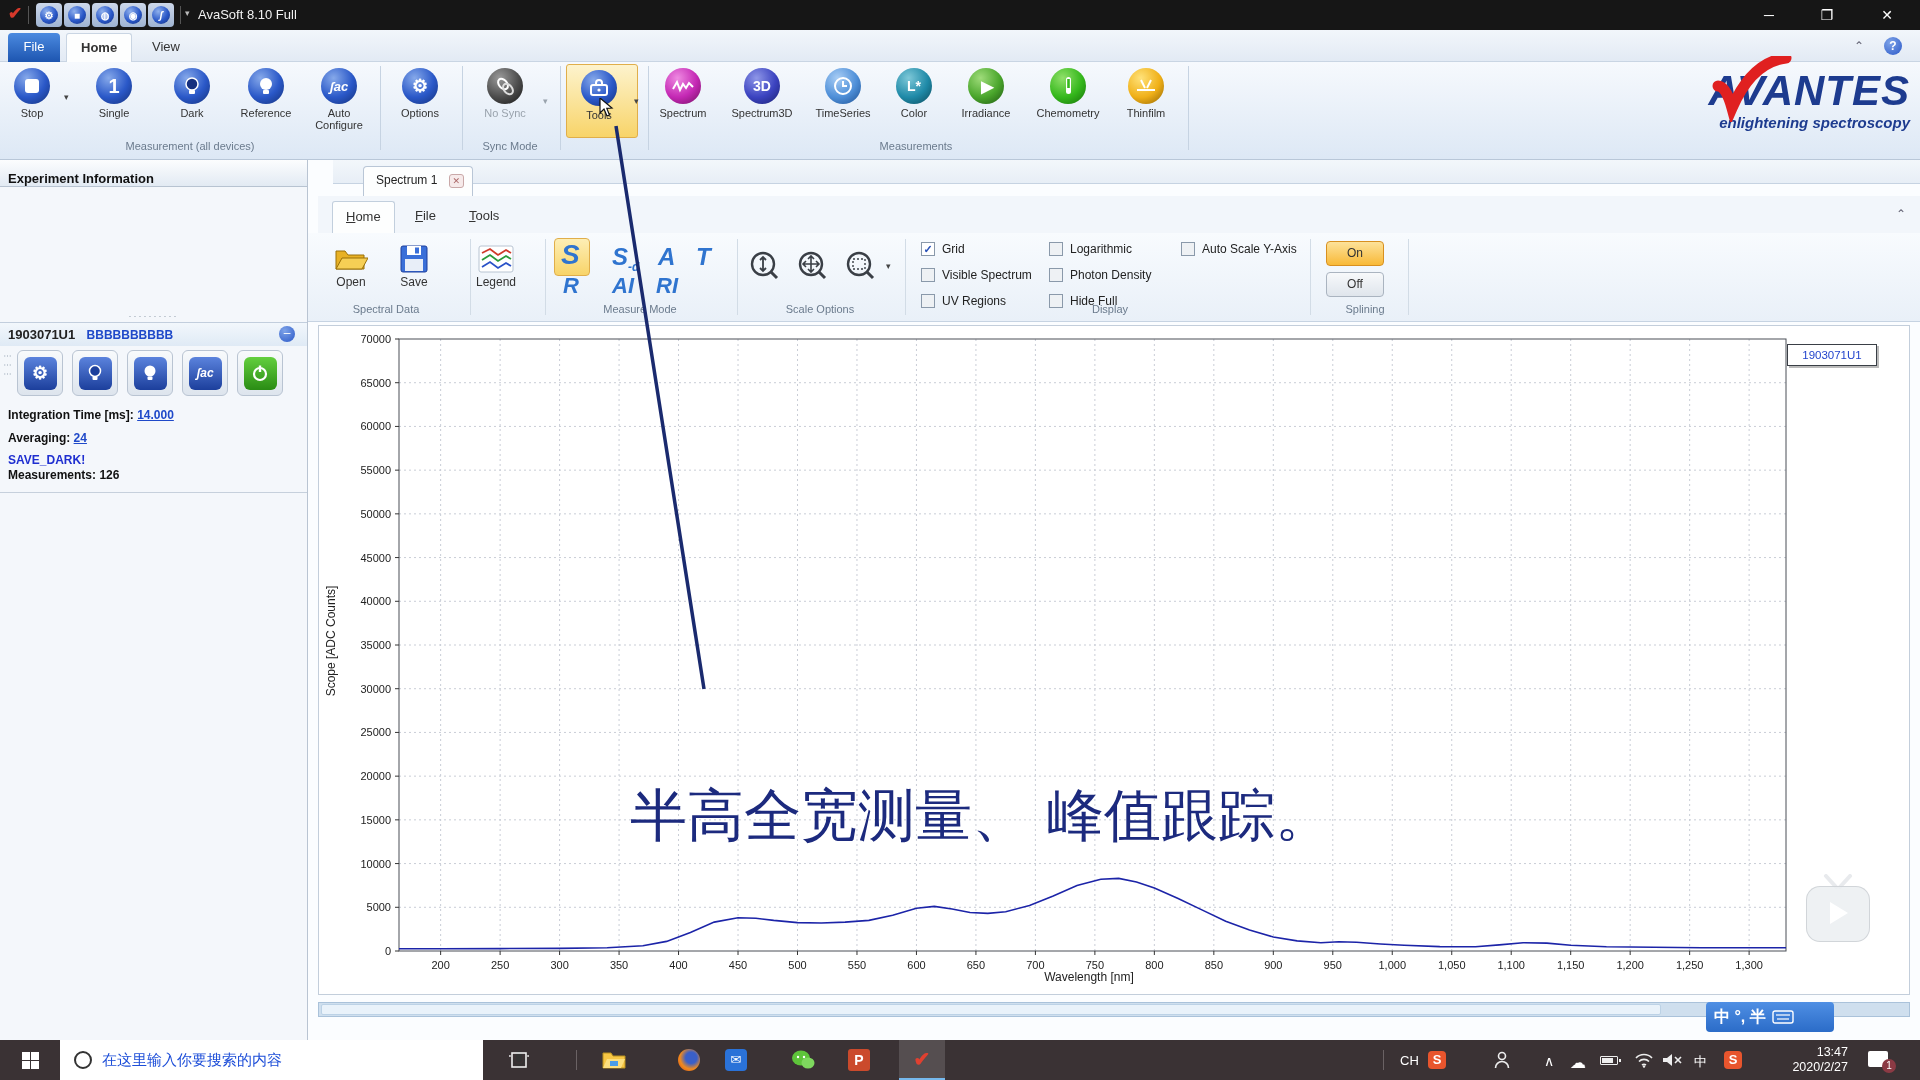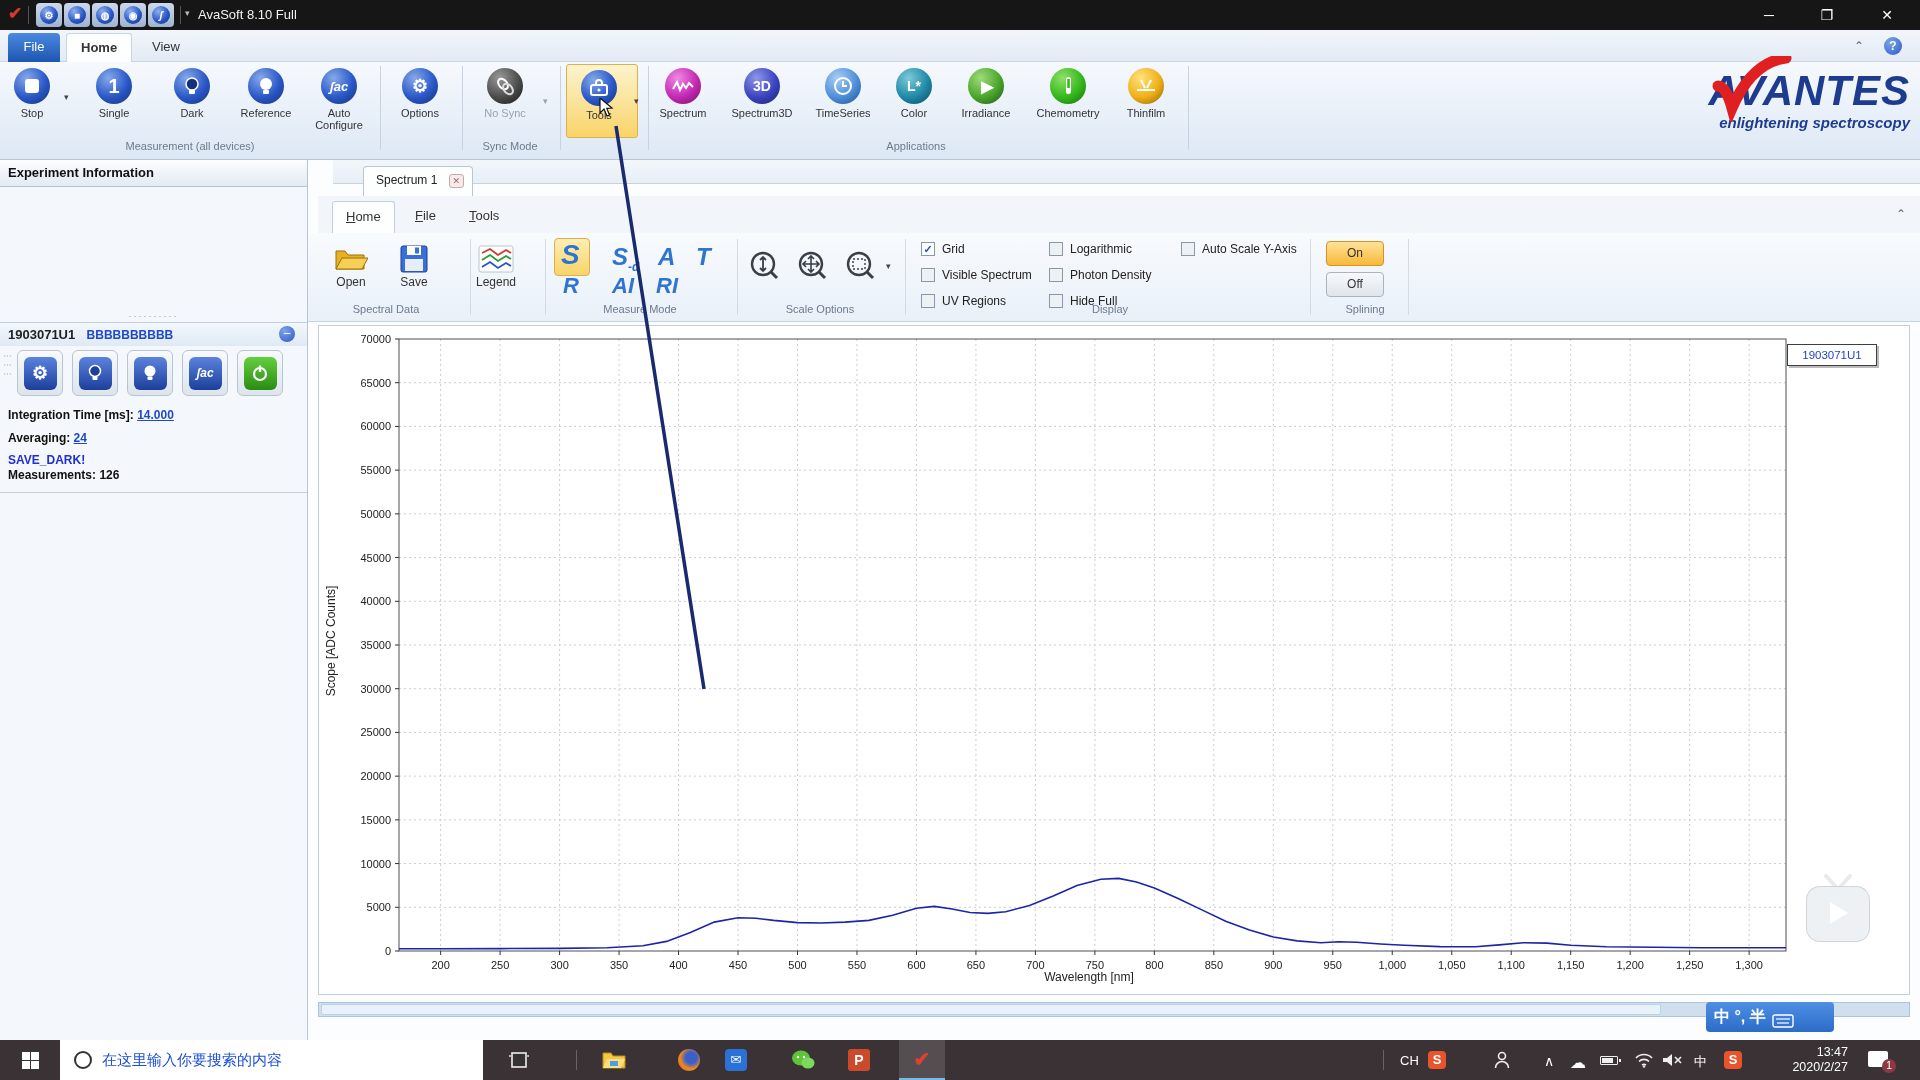--- a/index.html
+++ b/index.html
@@ -44,21 +44,21 @@
   .hlbox { position:absolute; top:2px; width:72px; height:74px; background:linear-gradient(#fdf3cd,#f9d univ76, #f7cf62); background:linear-gradient(#fdf3cd,#f8d469); border:1px solid #e0ae4a; border-radius:3px; }
   .caret { font-size:9px; color:#444; }
   .caret.dis { color:#9aa3ad; }
 
   .brand { position:absolute; right:10px; top:8px; text-align:right; }
   .brand-name { font-size:42px; font-weight:bold; font-style:italic; color:#1d3b8f; letter-spacing:1px; line-height:42px; }
   .brand-tag { font-size:15px; font-weight:bold; font-style:italic; color:#1d3b8f; margin-top:2px; }
 
   
   .sidebar { position:absolute; left:0; top:160px; width:308px; height:880px; background:#f4f7fb; border-right:1px solid #b9c4d2; }
-  .sb-header { position:absolute; left:0; top:0; width:100%; height:27px; background:linear-gradient(#fcfdfe,#e2eaf3); border-bottom:1px solid #b7c3d1; font-weight:bold; font-size:13px; color:#111; padding:5px 8px; }
+  .sb-header { position:absolute; left:0; top:0; width:100%; height:27px; background:linear-gradient(#fcfdfe,#e2eaf3); border-bottom:1px solid #b7c3d1; font-weight:bold; font-size:13px; color:#111; padding:11px 8px; }
   .sb-tree { position:absolute; left:0; top:27px; width:100%; height:125px; background:#fff; }
   .treeitem { position:absolute; left:14px; font-size:12px; color:#1a3f8f; }
   .splitter { position:absolute; left:0; top:152px; width:100%; height:10px; text-align:center; color:#8a97a5; font-size:9px; letter-spacing:2px; line-height:8px; }
   .dev-header { position:absolute; left:0; top:162px; width:100%; height:24px; background:linear-gradient(#f2f7fc,#dfeaf5); border-top:1px solid #c2cedd; padding:4px 8px; }
   .collapse-btn { position:absolute; right:12px; top:3px; width:16px; height:16px; border-radius:50%; background:radial-gradient(circle at 35% 30%, #7ea3e8, #2a58c8); color:#fff; text-align:center; line-height:14px; font-size:12px; }
   .tile { position:absolute; top:190px; width:46px; height:46px; background:linear-gradient(#f8fafc,#dde4ed); border:1px solid #b9c4d2; border-radius:6px; display:flex; align-items:center; justify-content:center; }
   .tile-in { width:33px; height:33px; border-radius:6px; background:linear-gradient(#5b83dd,#1c3f9c); color:#fff; display:flex; align-items:center; justify-content:center; font-weight:bold; }
   .tile-in.grn { background:linear-gradient(#63cf3e,#2a8c14); }
   .grip { position:absolute; left:6px; top:192px; height:44px; width:4px; color:#9aa7b5; font-size:8px; line-height:5px; writing-mode:vertical-rl; letter-spacing:1px; }
   .devinfo { position:absolute; left:8px; font-size:12px; font-weight:bold; color:#111; }
@@ -99,21 +99,21 @@
   svg text { font-family:"Liberation Sans", sans-serif; font-size:11px; fill:#222; }
   .hscroll { position:absolute; left:10px; top:842px; width:1592px; height:15px; background:#cfdfee; border:1px solid #aac2da; }
   .hthumb { position:absolute; left:2px; top:1px; width:1340px; height:11px; background:#e9f2fa; border:1px solid #bcd2e6; border-radius:2px; }
 
   
   .callout { position:absolute; left:0; top:0; width:1920px; height:1080px; pointer-events:none; }
   .anno { position:absolute; color:#1c2a7e; font-family:"DejaVu Serif", serif; pointer-events:none; }
   .watermark { position:absolute; left:1806px; top:876px; width:64px; height:66px; }
   .wm-body { position:absolute; left:0; top:10px; width:64px; height:56px; background:rgba(235,238,241,0.85); border:1px solid rgba(190,195,200,0.6); border-radius:14px; }
   .wm-play { position:absolute; left:24px; top:26px; width:0; height:0; border-left:18px solid #fff; border-top:11px solid transparent; border-bottom:11px solid transparent; }
-  .imebar { position:absolute; left:1706px; top:1002px; width:128px; height:30px; background:linear-gradient(#4f8fe4,#2b6cc8); border-radius:4px; color:#fff; font-size:16px; font-weight:bold; padding:4px 8px; display:flex; align-items:flex-end; gap:6px; }
+  .imebar { position:absolute; left:1706px; top:1002px; width:128px; height:30px; background:linear-gradient(#4f8fe4,#2b6cc8); border-radius:4px; color:#fff; font-size:16px; font-weight:bold; padding:4px 8px; display:flex; align-items:center; gap:6px; }
 
   
   .taskbar { position:absolute; left:0; top:1040px; width:1920px; height:40px; background:#3a3234; color:#fff; }
   .startbtn { position:absolute; left:8px; top:0; width:44px; height:40px; display:flex; align-items:center; justify-content:center; }
   .winlogo { display:grid; grid-template-columns:8px 8px; grid-template-rows:8px 8px; gap:1px; }
   .winlogo div { background:#fff; }
   .searchbox { position:absolute; left:60px; top:0; width:423px; height:40px; background:#fff; color:#222; display:flex; align-items:center; }
   .cortana { width:18px; height:18px; border:2.5px solid #333; border-radius:50%; margin:0 10px 0 14px; }
   .tb-appicon { position:absolute; top:0; width:46px; height:40px; display:flex; align-items:center; justify-content:center; }
   .tb-appicon.active { background:rgba(255,255,255,0.14); border-bottom:2px solid #76b9ed; }
@@ -280,21 +280,21 @@
             <line x1="6" y1="2" x2="10" y2="10" stroke="#fff" stroke-width="2"></line>
             <line x1="16" y1="2" x2="12" y2="10" stroke="#fff" stroke-width="2"></line>
           </svg>
         </div>
       <div class="rlabel">Thinfilm</div>
     </div>
     <div class="gsep" style="left:1188px"></div>
 
     <div class="grplabel" style="left:80px;width:220px">Measurement (all devices)</div>
     <div class="grplabel" style="left:450px;width:120px">Sync Mode</div>
-    <div class="grplabel" style="left:826px;width:180px">Applications</div>
+    <div class="grplabel" style="left:826px;width:180px">Measurements</div>
 
     <div class="brand">
       <div class="brand-name">AVANTES</div>
       <div class="brand-tag">enlightening spectroscopy</div>
     </div>
     <svg class="abs" style="right:128px;top:-6px" width="80" height="66">
         <path d="M6 30 Q14 30 20 52 Q40 6 74 2" fill="none" stroke="#e02020" stroke-width="11" stroke-linecap="round"></path>
       </svg>
   </div>
 
@@ -569,20 +569,21 @@
     </div>
     <div class="hscroll">
         <div class="hthumb"></div>
       </div>
   </div>
 
   <svg class="callout">
       <line x1="616" y1="126" x2="704" y2="689" stroke="#1a2a6e" stroke-width="3.5"></line>
     </svg>
 
+  <div class="anno" style="left:630px;top:778px;font-size:57px">半高全宽测量、 峰值跟踪。</div>
 
   <div class="watermark">
     <svg class="abs" style="left:14px;top:-2px" width="36" height="16">
         <line x1="6" y1="2" x2="16" y2="13" stroke="rgba(230,232,235,0.9)" stroke-width="4" stroke-linecap="round"></line>
         <line x1="30" y1="2" x2="20" y2="13" stroke="rgba(230,232,235,0.9)" stroke-width="4" stroke-linecap="round"></line>
       </svg>
     <div class="wm-body"></div>
     <div class="wm-play"></div>
   </div>
 

